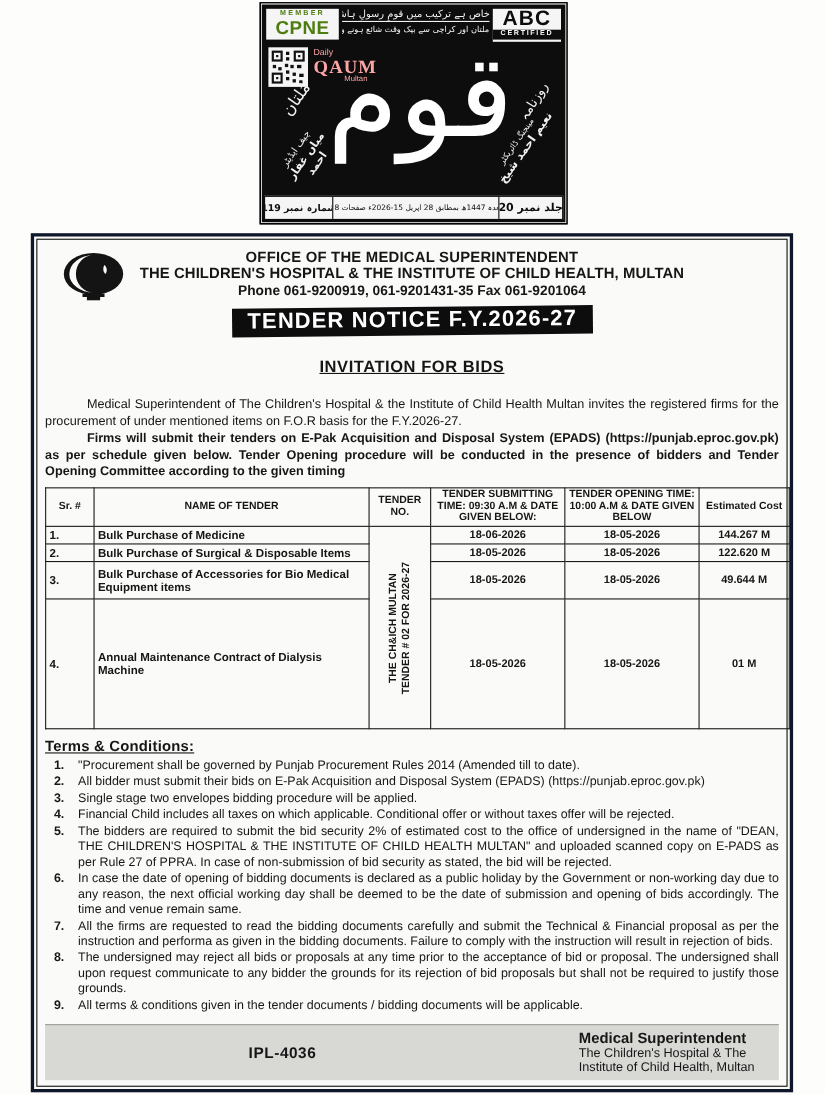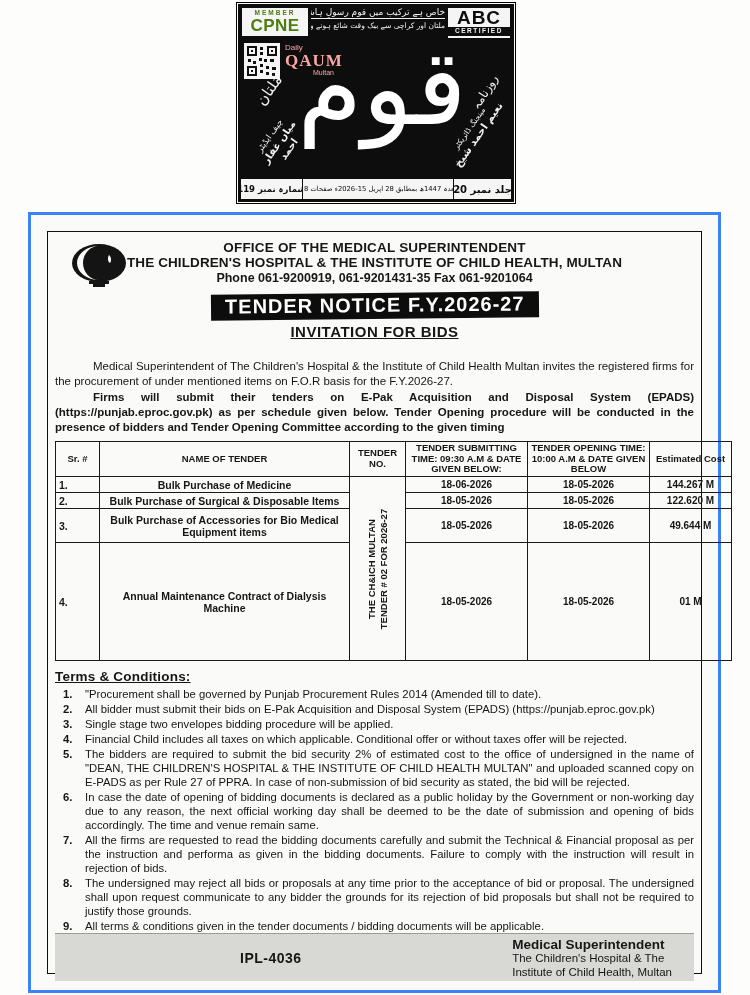--- a/index.html
+++ b/index.html
@@ -32,42 +32,42 @@
   .md-block { position:absolute; right:0px; top:118px; color:#f2f2f2; font-family:"DejaVu Sans", sans-serif; transform:rotate(-55deg); transform-origin:center; width:80px; text-align:center; direction:rtl; line-height:1.25; }
   .md-block .t { font-size:7.5px; }
   .md-block .n { font-size:10.5px; font-weight:bold; }
   .mh-strip { position:absolute; left:3px; right:3px; bottom:3px; height:22px; background:#f5f5f5; color:#0d0d0d; display:flex; align-items:stretch; border:1px solid #0d0d0d; font-family:"DejaVu Sans", sans-serif; }
   .mh-strip .cell { display:flex; align-items:center; justify-content:center; white-space:nowrap; overflow:hidden; }
   .mh-strip .issue { width:62px; border-right:1px solid #0d0d0d; font-size:8.5px; font-weight:bold; direction:rtl; }
   .mh-strip .dateline { flex:1; font-size:6.8px; direction:rtl; padding:0 2px; }
   .mh-strip .volume { width:58px; border-left:1px solid #0d0d0d; font-size:10px; font-weight:bold; direction:rtl; }
 
   
-  .notice-outer { position:absolute; left:28px; top:212px; width:693px; height:781px; border:3px solid #3b82f6; background:#fafaf8; padding:16px; }
+  .notice-outer { position:absolute; left:28px; top:212px; width:693px; height:781px; border:3px solid #0f172a; background:#fafaf8; padding:2px; }
   .notice-inner { width:100%; height:100%; border:1px solid #0f0f0f; padding:5px 7px 0 7px; display:flex; flex-direction:column; }
 
   .office-head { position:relative; text-align:center; padding:3px 0 2px 0; }
   .office-logo { position:absolute; left:14px; top:4px; }
   .office-l1 { font-size:13.5px; font-weight:bold; letter-spacing:0.2px; }
   .office-l2 { font-size:13.5px; font-weight:bold; letter-spacing:0.1px; }
   .office-l3 { font-size:12.5px; font-weight:bold; margin-top:1px; }
 
   .title-bar-wrap { text-align:center; margin-top:6px; }
   .title-bar { display:inline-block; background:#0d0d0d; color:#fff; font-size:20px; font-weight:900; letter-spacing:1px; padding:1px 14px 2px 14px; transform:rotate(-0.6deg); }
-  .invitation { text-align:center; font-size:15px; font-weight:bold; text-decoration:underline; letter-spacing:0.5px; margin-top:4px; }
+  .invitation { text-align:center; font-size:15px; font-weight:bold; text-decoration:underline; letter-spacing:0.5px; margin-top:20px; }
 
   .para { font-size:11.5px; line-height:1.28; text-align:justify; margin-top:19px; text-indent:38px; font-weight:500; }
   .para.second { margin-top:2px; font-weight:bold; }
 
   
   table.tender { width:100%; border-collapse:collapse; margin-top:6px; table-layout:fixed; }
   table.tender th, table.tender td { border:1.5px solid #1a1a1a; padding:1px 3px; vertical-align:middle; }
   table.tender th { font-size:9.5px; font-weight:bold; text-align:center; line-height:1.15; }
   td.sr { font-size:10.5px; font-weight:bold; text-align:left; padding-left:8px; vertical-align:top; }
-  td.tname { font-size:10.5px; font-weight:bold; text-align:center; line-height:1.15; }
+  td.tname { font-size:10.5px; font-weight:bold; text-align:left; line-height:1.15; }
   td.tdate, td.tcost { font-size:10px; font-weight:bold; text-align:center; }
   td.tno-cell { position:relative; }
   .tno-rot { position:absolute; left:50%; top:50%; transform:translate(-50%,-50%) rotate(-90deg); width:190px; text-align:center; font-size:9.5px; font-weight:bold; line-height:1.25; white-space:nowrap; }
   tr.r-thin td { height:16px; }
   tr.r-mid td { height:34px; }
   tr.r-tall td { height:118px; }
   tr.r-tall td.tname { vertical-align:middle; }
 
   
   .terms-head { font-size:13.5px; font-weight:bold; text-decoration:underline; margin-top:8px; letter-spacing:0.2px; }

